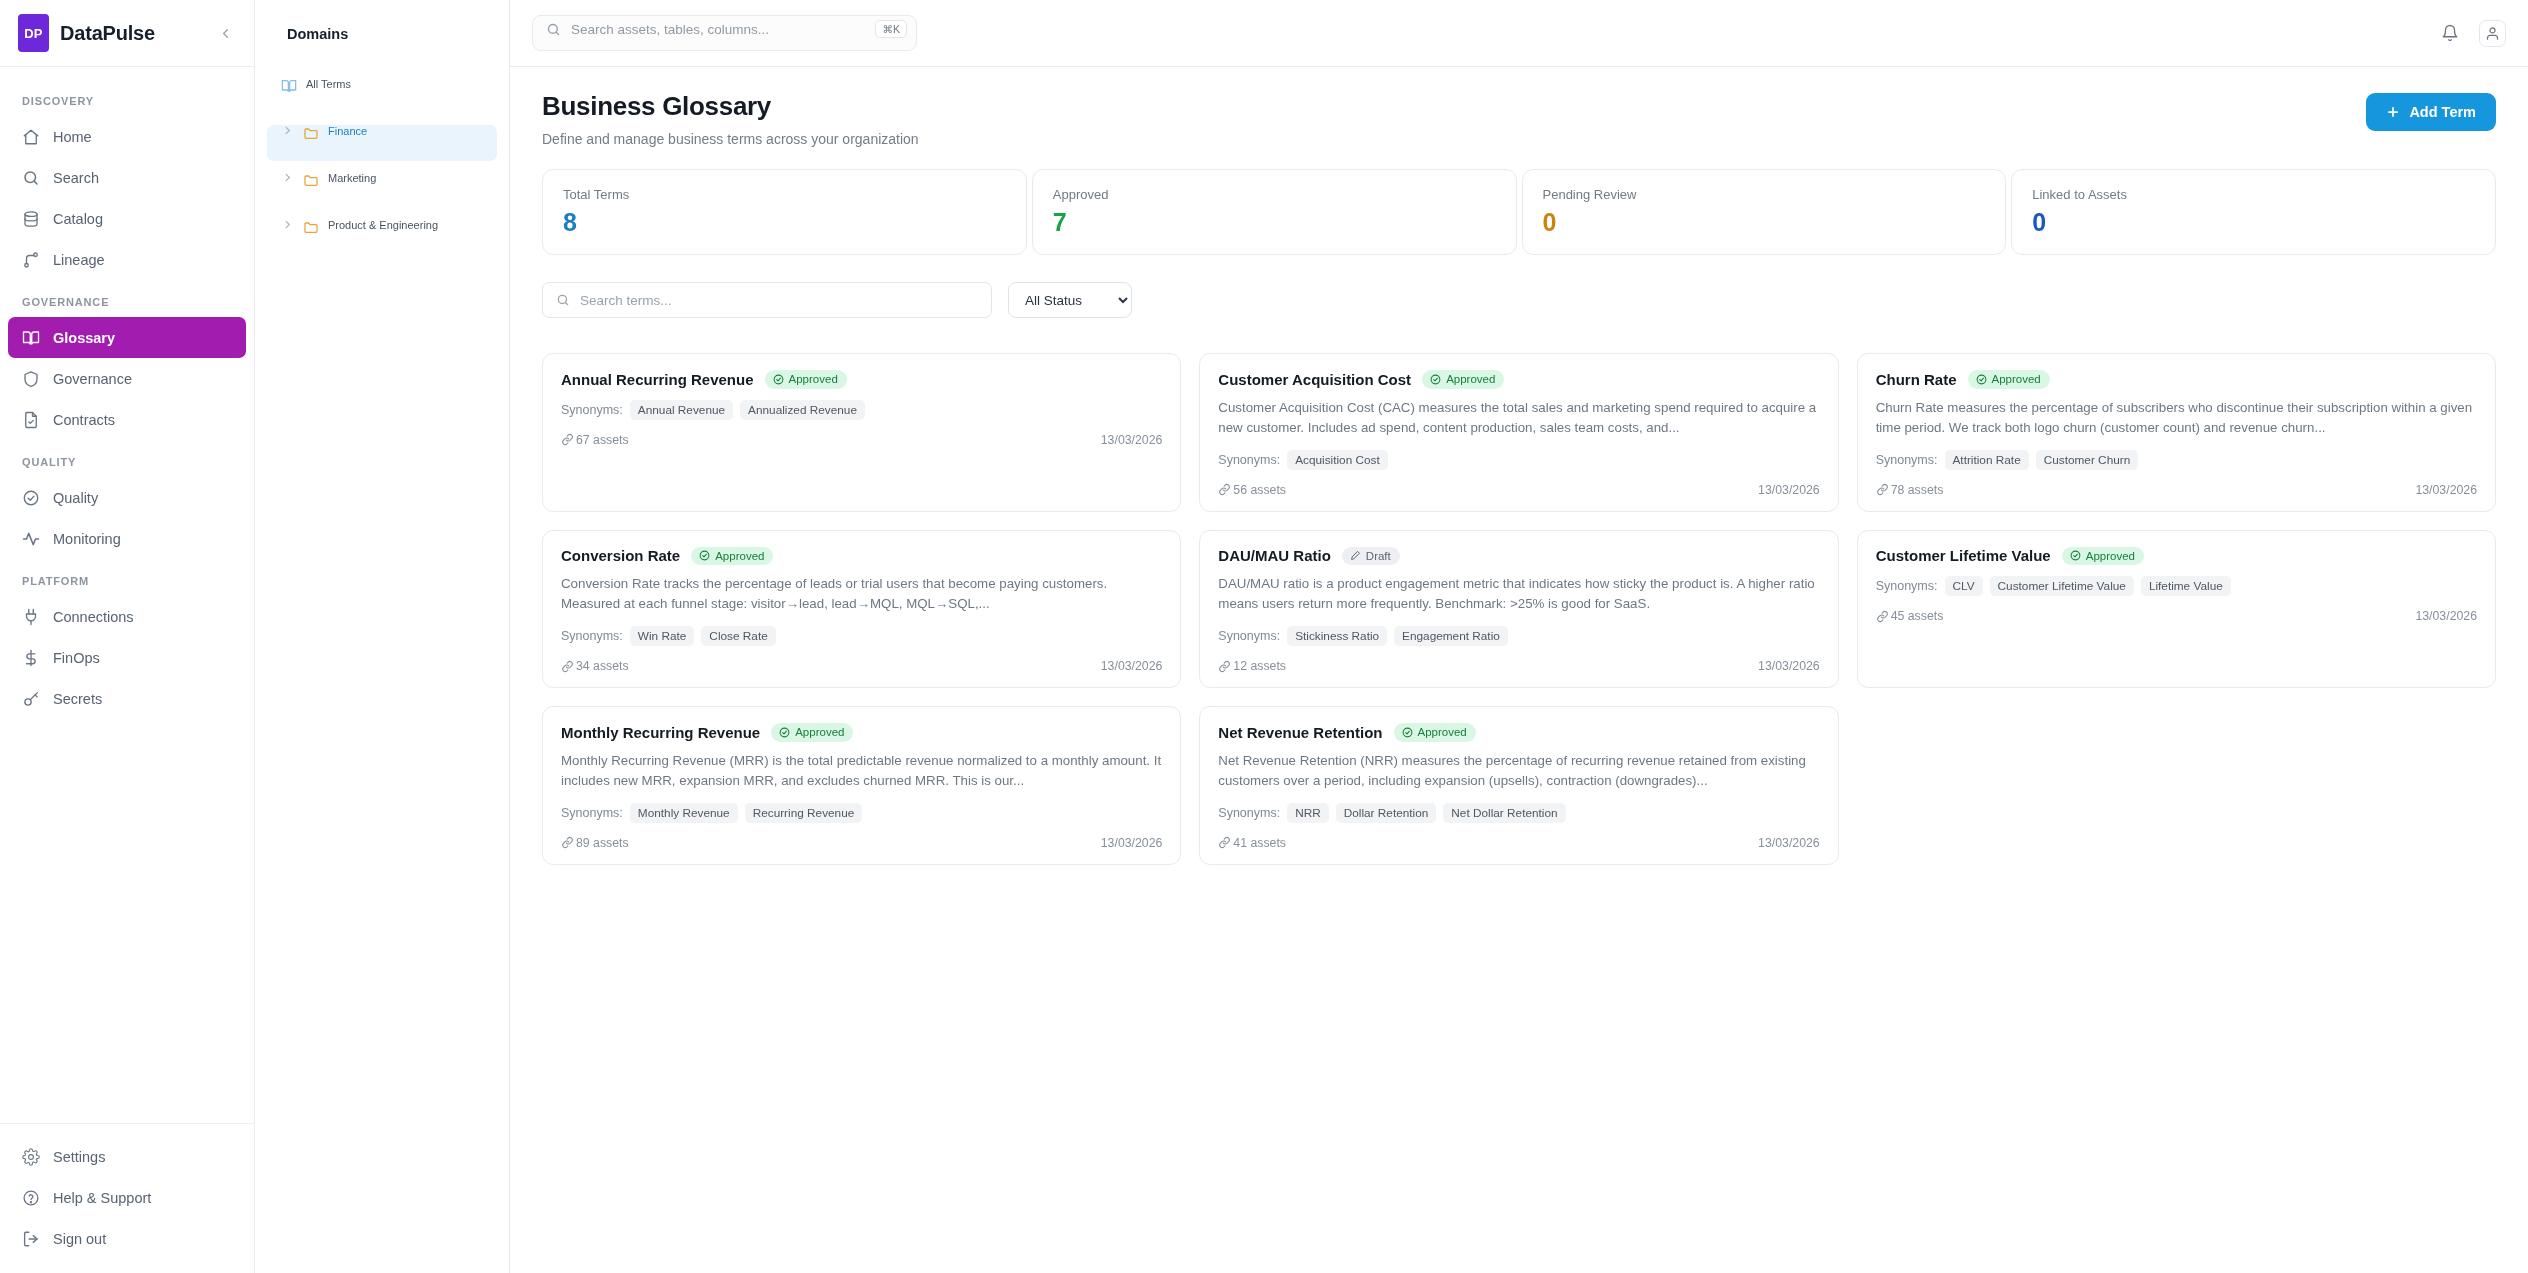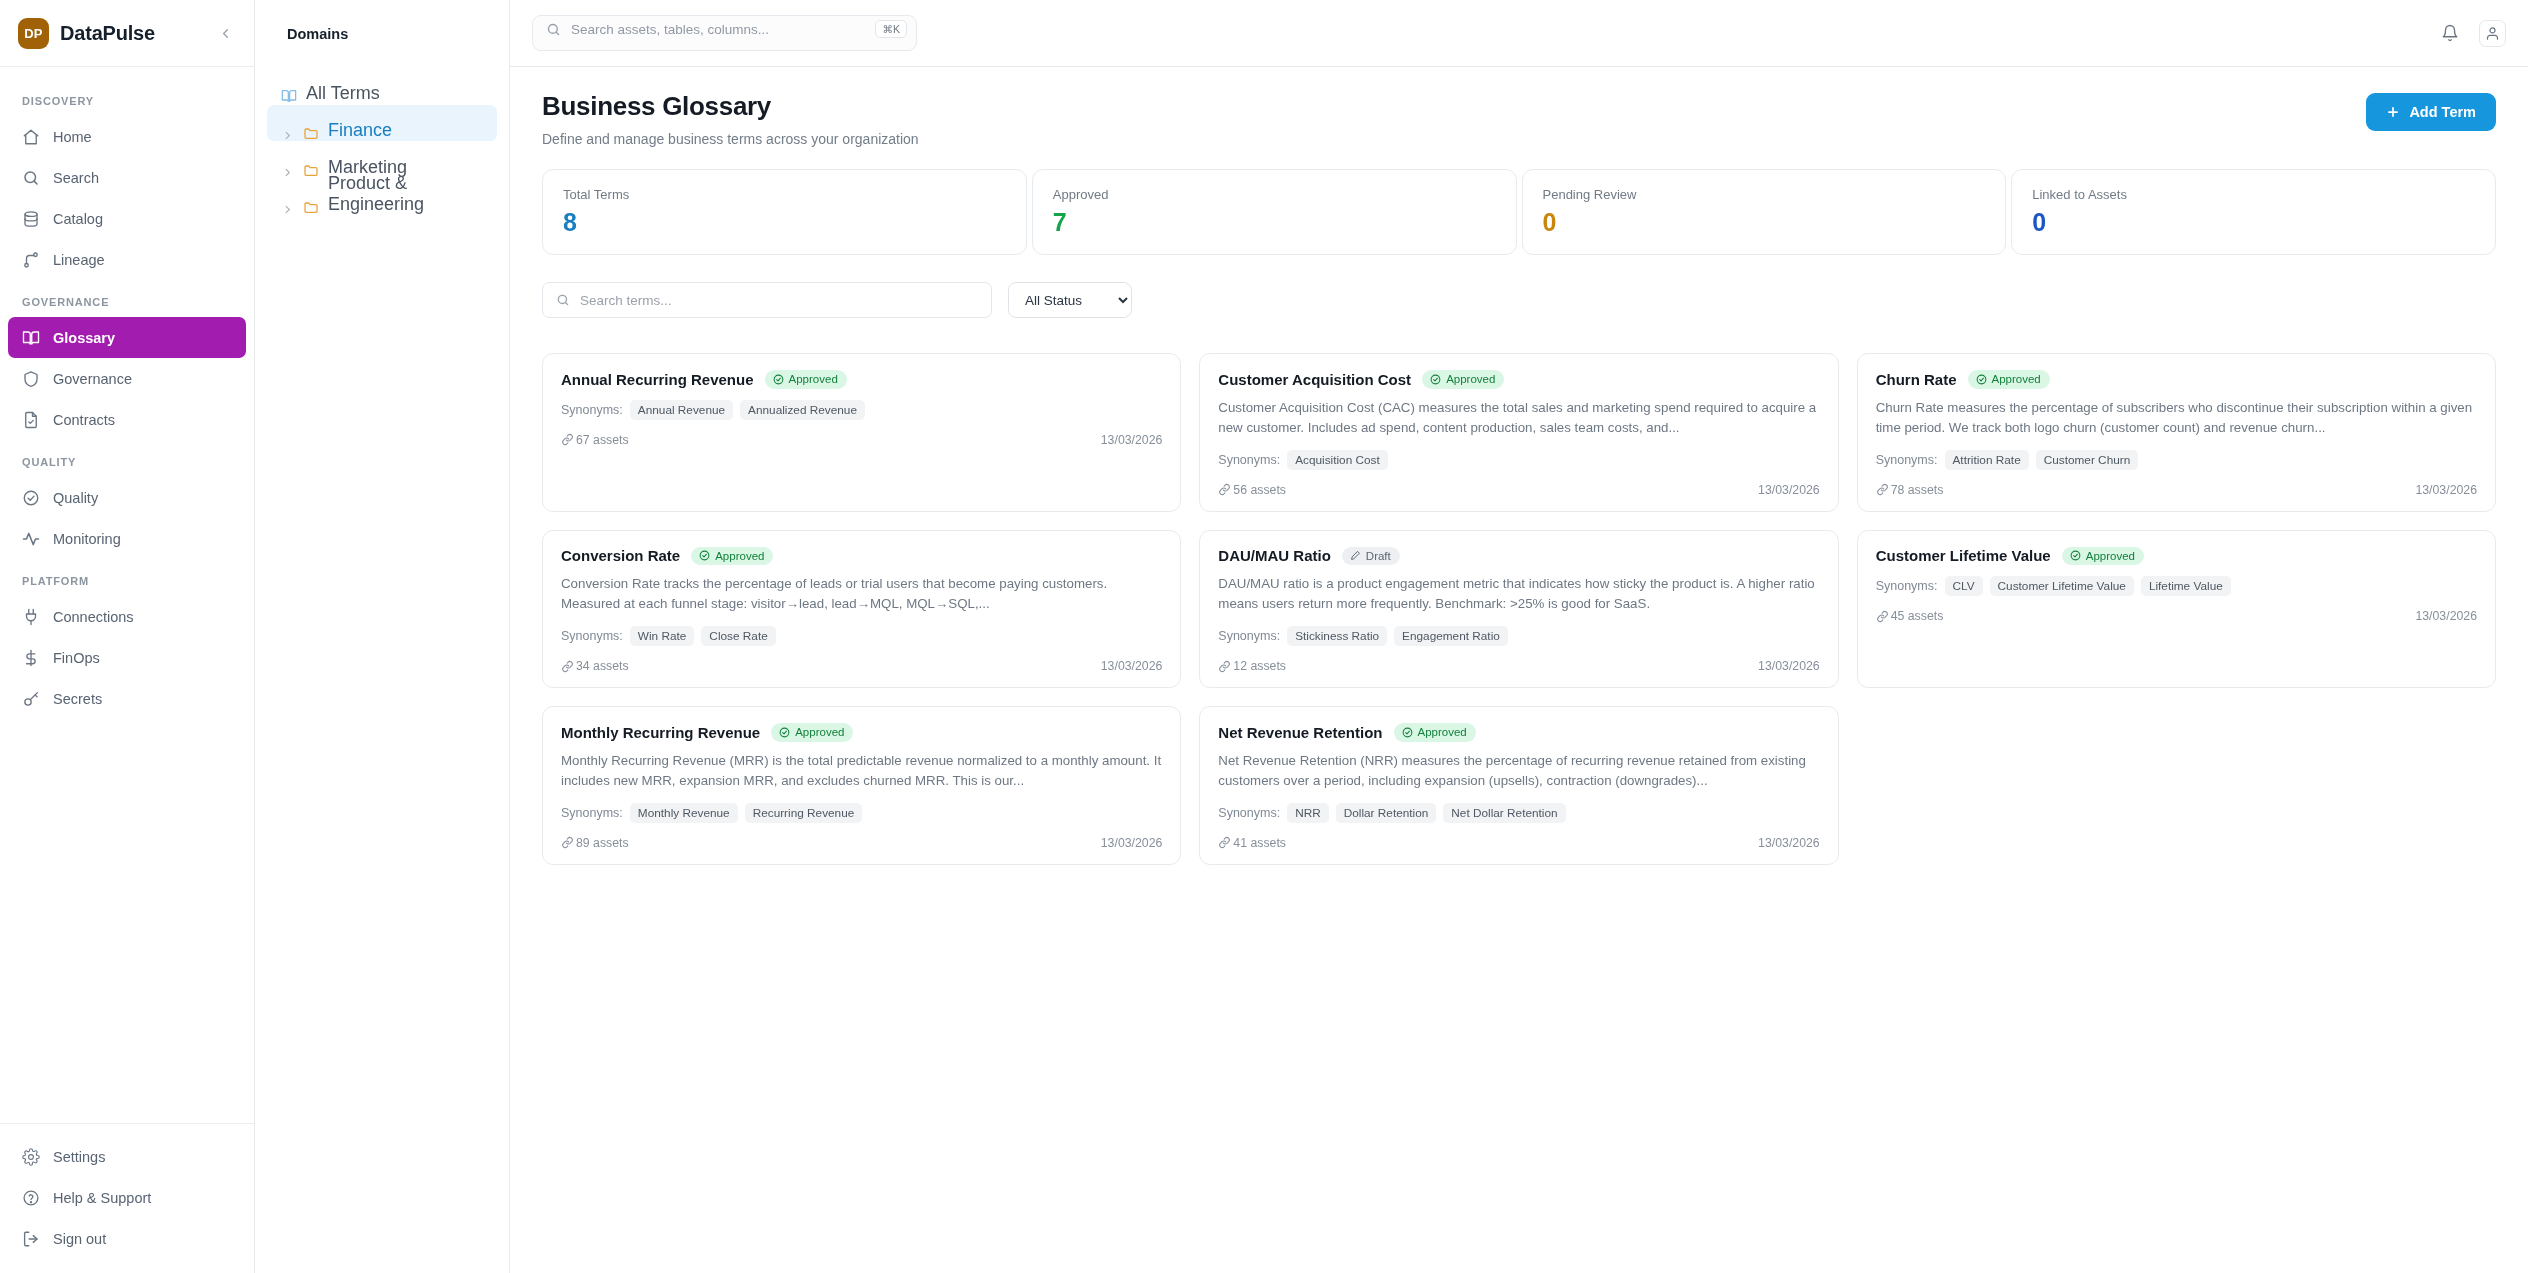--- a/index.html
+++ b/index.html
@@ -21,22 +21,22 @@
     flex: 0 0 255px;
   }
   .brand-row {
     height: 67px;
     display: flex; align-items: center;
     padding: 0 18px 0 18px;
     border-bottom: 1px solid #eceef1;
     gap: 11px;
   }
   .brand-logo {
-    width: 31px; height: 31px; border-radius: 9px;
-    background: #a16207;
+    width: 31px; height: 38px; border-radius: 4px;
+    background: #6d28d9;
     color: #fff; font-size: 13px; font-weight: bold;
     display: flex; align-items: center; justify-content: center;
     letter-spacing: .2px;
     flex: 0 0 31px;
   }
   .brand-name { font-size: 20px; font-weight: bold; color: #16202c; letter-spacing: -.2px; }
   .collapse-btn {
     margin-left: auto; width: 22px; height: 22px;
     display: flex; align-items: center; justify-content: center;
     color: #9aa3ad; cursor: pointer;
@@ -65,23 +65,23 @@
     width: 255px; flex: 0 0 255px; height: 1273px;
     background: #ffffff; border-right: 1px solid #e8eaed;
     padding-top: 0;
   }
   .domains-head {
     height: 67px; display: flex; align-items: center;
     padding-left: 32px;
     font-size: 14.5px; font-weight: bold; color: #16202c;
   }
   .dom-item {
-    display: flex; align-items: flex-end; height: 36px;
-    margin: 1px 12px; padding-left: 14px; border-radius: 7px;
-    font-size: 18px; color: #4a5461; cursor: pointer; gap: 9px;
+    display: flex; align-items: flex-start; height: 36px;
+    margin: 11px 12px; padding-left: 14px; border-radius: 7px;
+    font-size: 11px; color: #4a5461; cursor: pointer; gap: 9px;
   }
   .dom-item.selected { background: #eaf4fd; color: #1a7fc1; }
   .dom-caret { width: 13px; color: #aab2bb; display: flex; align-items: center; justify-content: center; flex: 0 0 13px; }
   .dom-ico { width: 16px; height: 16px; display: flex; align-items: center; justify-content: center; flex: 0 0 16px; }
   .dom-ico.book { color: #86bde4; }
   .dom-ico.folder { color: #e8a33d; }
   .dom-item.root { padding-left: 14px; }
 
   
   .main { flex: 1 1 auto; height: 1273px; display: flex; flex-direction: column; background: #ffffff; }

